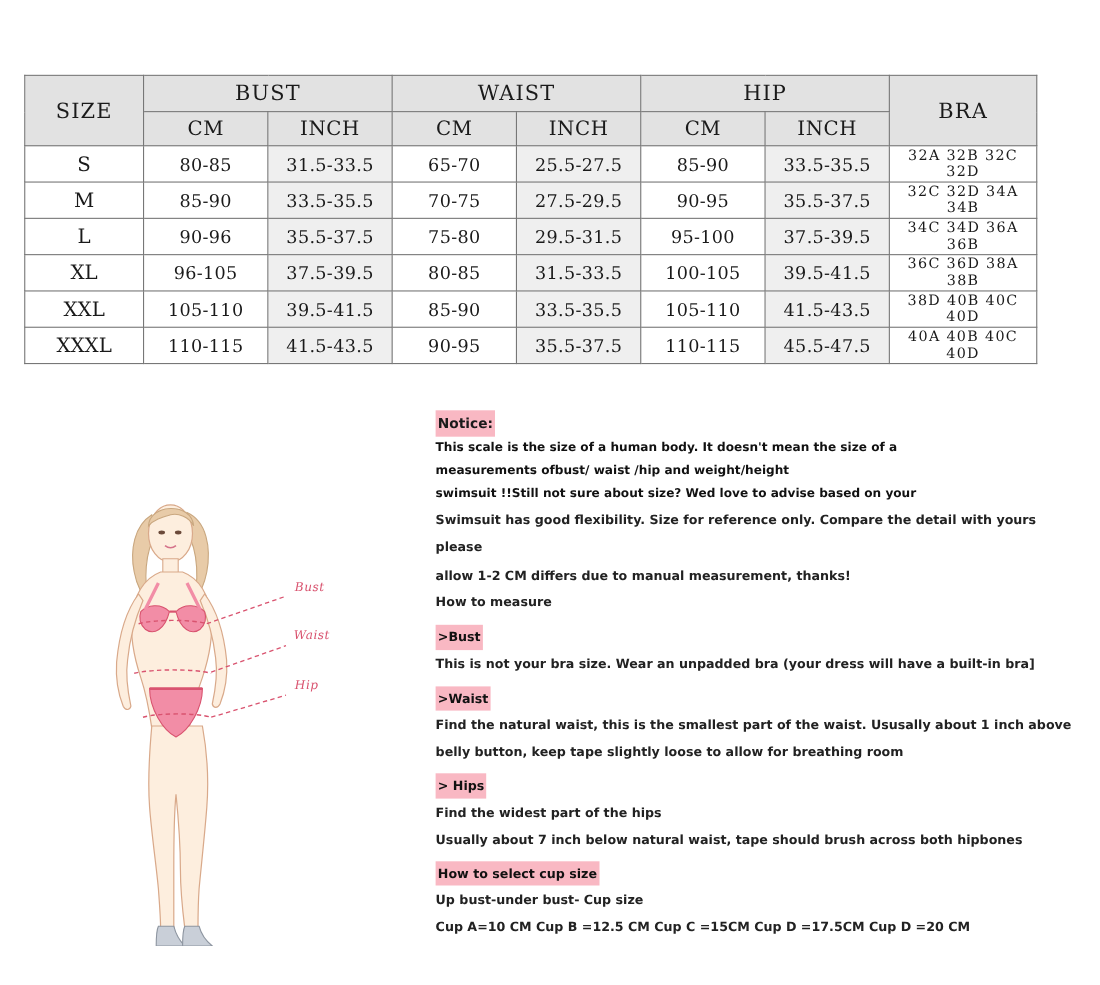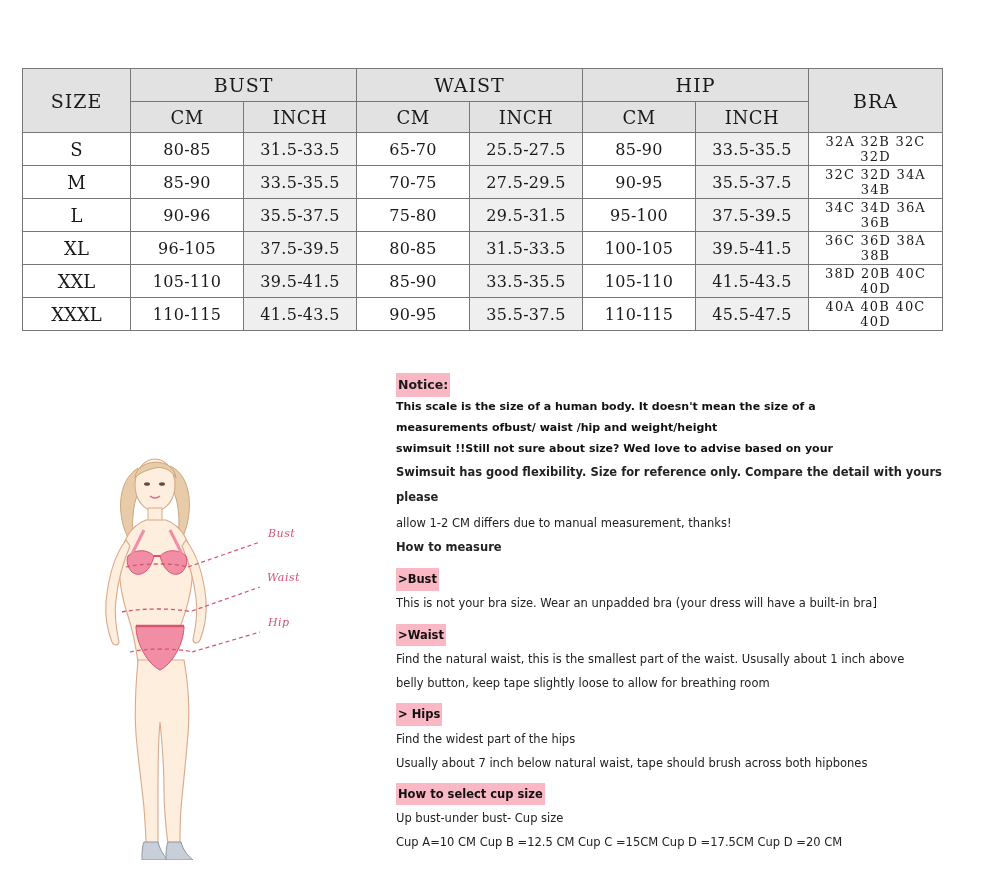--- a/index.html
+++ b/index.html
@@ -126,21 +126,21 @@
     margin-top: 1px;
   }
   .para {
     margin-top: 16px;
     font-weight: bold;
     font-size: 11.5px;
     line-height: 2.2;
     color: #222222;
   }
   .line {
-    font-weight: normal;
+    font-weight: bold;
     font-size: 11.5px;
     line-height: 2.1;
     color: #222222;
   }
   .sub-hl {
     background: #f9b8c3;
     font-weight: bold;
     font-size: 11.5px;
     padding: 0 2px;
     display: inline-block;
@@ -222,21 +222,21 @@
         <td class="bra-cell">36C 36D 38A 38B</td>
       </tr>
       <tr>
         <td class="size-cell">XXL</td>
         <td class="val-cell val-cm">105-110</td>
         <td class="val-cell val-in">39.5-41.5</td>
         <td class="val-cell val-cm">85-90</td>
         <td class="val-cell val-in">33.5-35.5</td>
         <td class="val-cell val-cm">105-110</td>
         <td class="val-cell val-in">41.5-43.5</td>
-        <td class="bra-cell">38D 20B 40C 40D</td>
+        <td class="bra-cell">38D 40B 40C 40D</td>
       </tr>
       <tr>
         <td class="size-cell">XXXL</td>
         <td class="val-cell val-cm">110-115</td>
         <td class="val-cell val-in">41.5-43.5</td>
         <td class="val-cell val-cm">90-95</td>
         <td class="val-cell val-in">35.5-37.5</td>
         <td class="val-cell val-cm">110-115</td>
         <td class="val-cell val-in">45.5-47.5</td>
         <td class="bra-cell">40A 40B 40C 40D</td>

